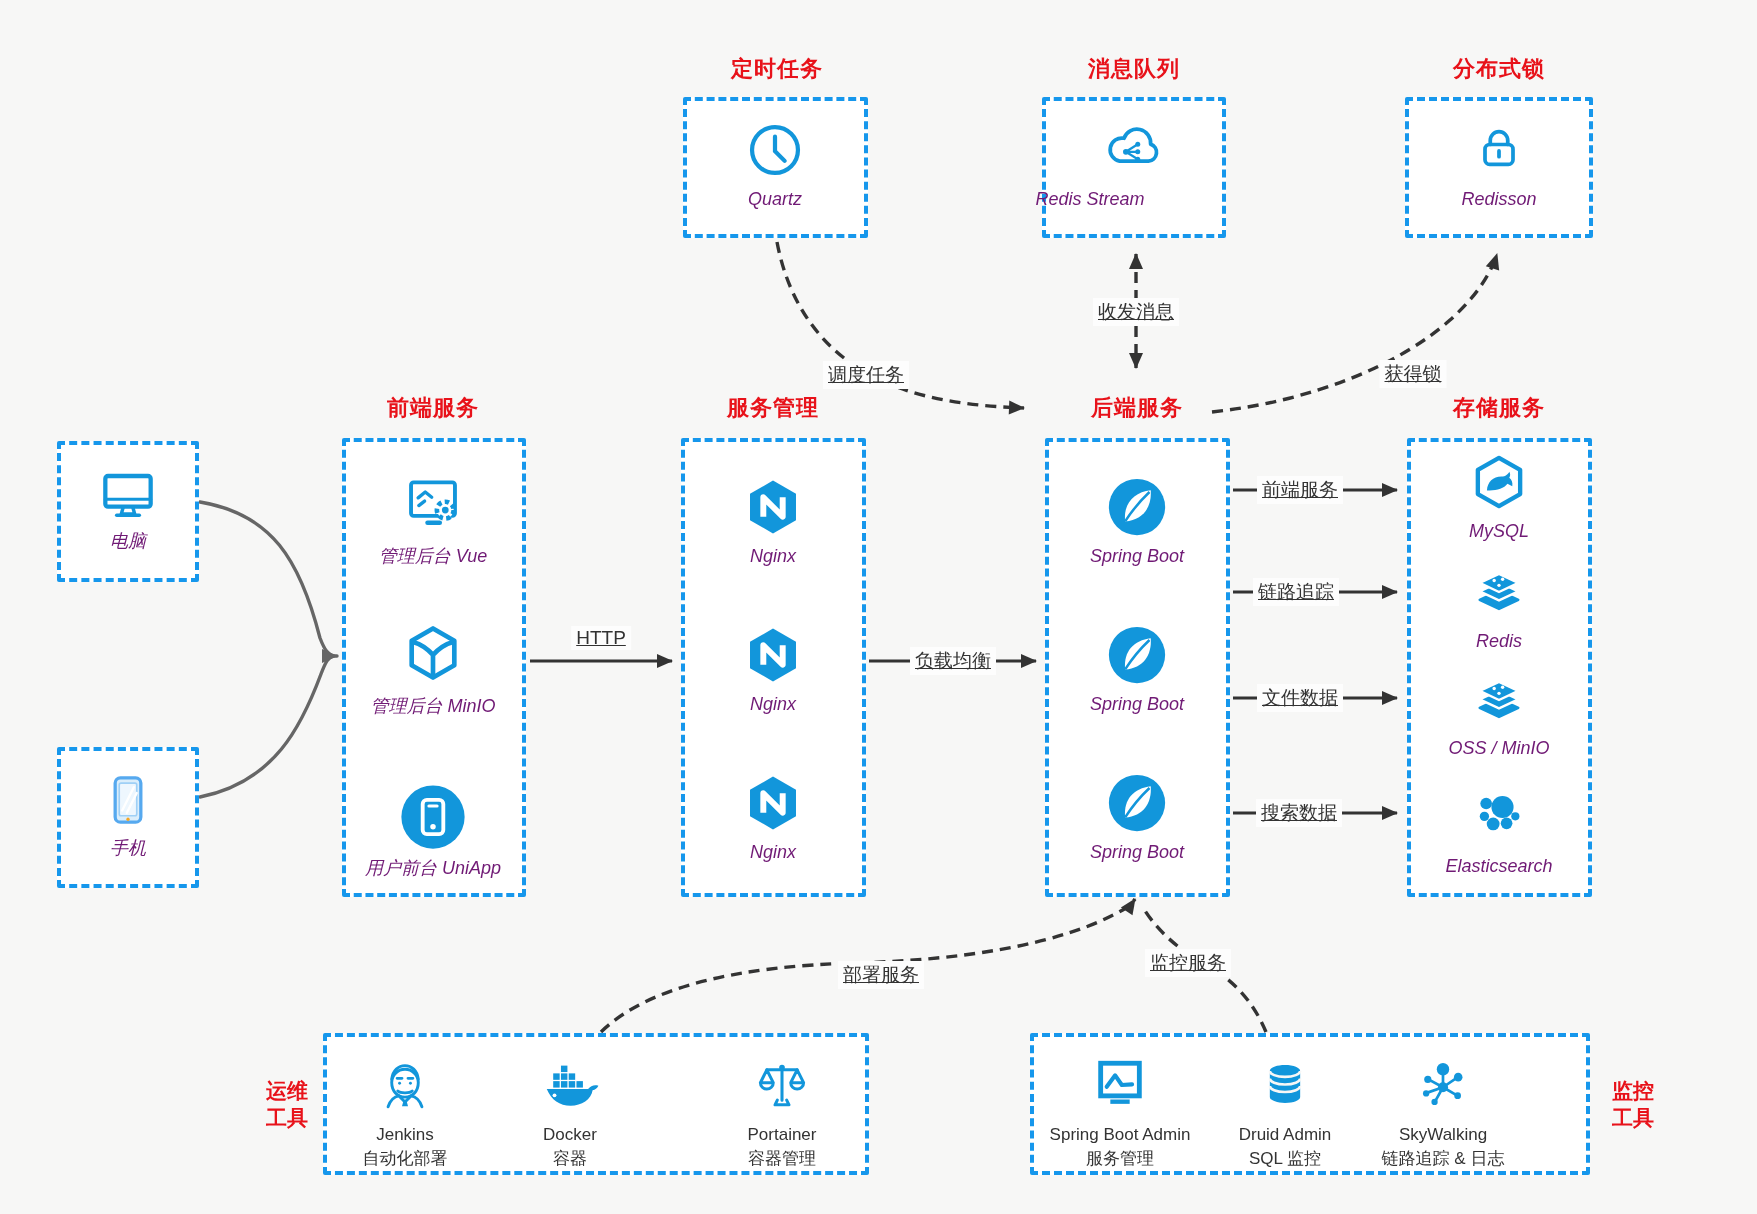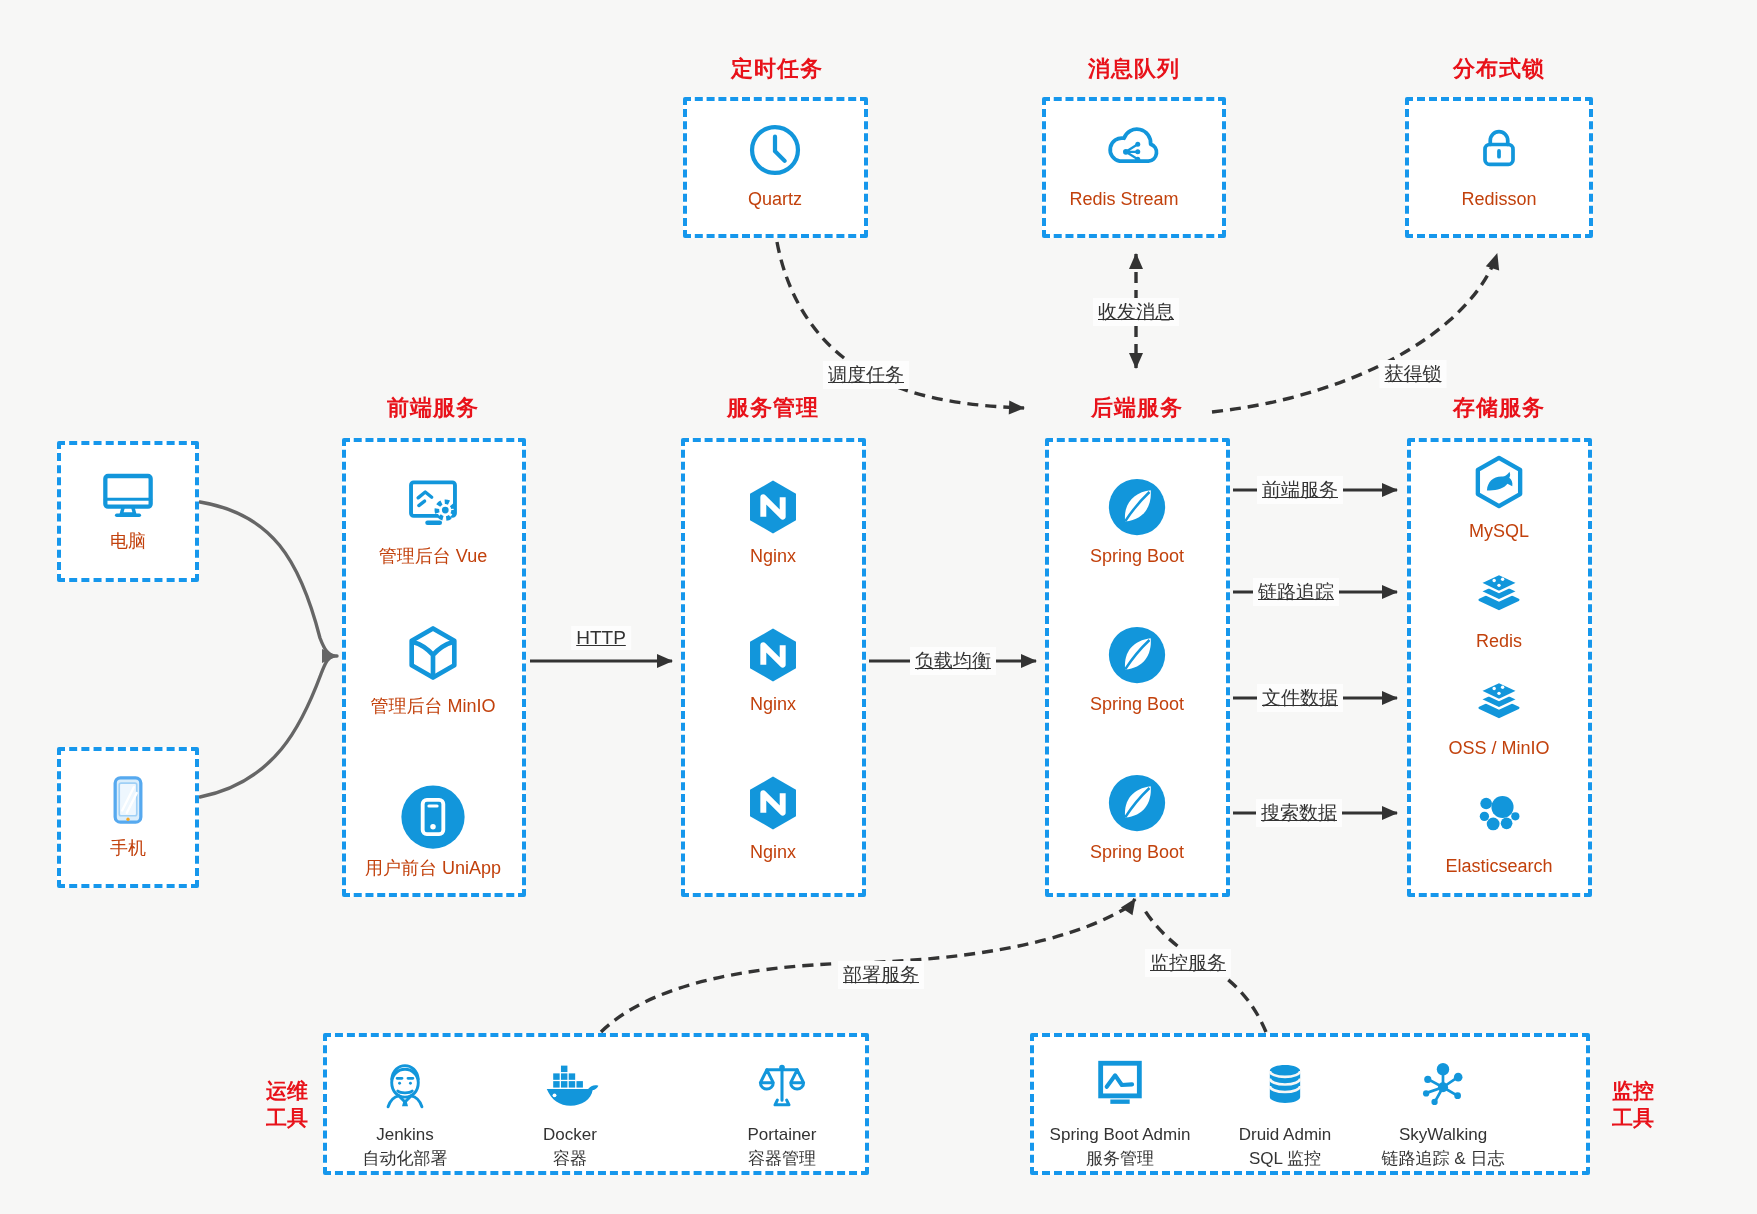--- a/index.html
+++ b/index.html
@@ -4,21 +4,21 @@
 <style>
   html,body{margin:0;padding:0;}
   .canvas{position:relative;width:1757px;height:1214px;background:#f7f7f6;overflow:hidden;
           font-family:"Liberation Sans","DejaVu Sans",sans-serif;color:#333;}
   .layer{position:absolute;left:0;top:0;width:1757px;height:1214px;}
   .arrows{z-index:1;pointer-events:none;}
   .dbox{position:absolute;box-sizing:border-box;background:#fff;border:4px dashed #1697ec;border-radius:2px;z-index:2;}
   .abs-c{position:absolute;transform:translate(-50%,-50%);z-index:4;}
   .gtitle{position:absolute;transform:translate(-50%,-50%);z-index:4;color:#e8121a;font-weight:bold;
           font-size:22px;letter-spacing:1px;white-space:nowrap;}
-  .nlabel{font-size:18px;color:#c2410c;white-space:nowrap;text-align:center;}
+  .nlabel{font-size:18px;color:#701a75;white-space:nowrap;text-align:center;font-style:italic;}
   .slabel{font-size:17px;color:#333;white-space:nowrap;text-align:center;line-height:23px;}
   .elabel{position:absolute;transform:translate(-50%,-50%);z-index:5;font-size:19px;color:#333;
           background:#fdfdfd;padding:1px 5px;white-space:nowrap;text-decoration:underline;}
   .side-red{position:absolute;transform:translate(-50%,-50%);z-index:4;color:#e8121a;font-weight:bold;
             font-size:21px;line-height:27px;text-align:center;white-space:nowrap;}
   .note{position:absolute;left:56px;top:98px;width:458px;height:74px;background:#fbf7ae;z-index:6;
         box-sizing:border-box;padding:10px 0 0 18px;font-size:18px;line-height:27px;color:#3a3a3a;}
   .note-fold{position:absolute;right:0;top:0;width:0;height:0;
              border-top:24px solid #f7f7f6;border-left:24px solid #c3c3b4;}
   .ic{display:block;}
@@ -220,21 +220,21 @@
       <svg class="ic" width="58" height="58" viewBox="0 0 48 48">
         <use href="#i-clock"></use>
       </svg>
     </div>
   <div class="abs-c nlabel" style="left:775px;top:199px">Quartz</div>
   <div class="abs-c" style="left:1134px;top:148px">
       <svg class="ic" width="60" height="60" viewBox="0 0 48 48">
         <use href="#i-cloudmq"></use>
       </svg>
     </div>
-  <div class="abs-c nlabel" style="left:1124px;top:199px">Redis Stream</div>
+  <div class="abs-c nlabel" style="left:1090px;top:199px">Redis Stream</div>
   <div class="abs-c" style="left:1499px;top:148px">
       <svg class="ic" width="56" height="56" viewBox="0 0 48 48">
         <use href="#i-lock"></use>
       </svg>
     </div>
   <div class="abs-c nlabel" style="left:1499px;top:199px">Redisson</div>
 
   <div class="abs-c" style="left:128px;top:496px">
       <svg class="ic" width="64" height="64" viewBox="0 0 48 48">
         <use href="#i-desktop"></use>

